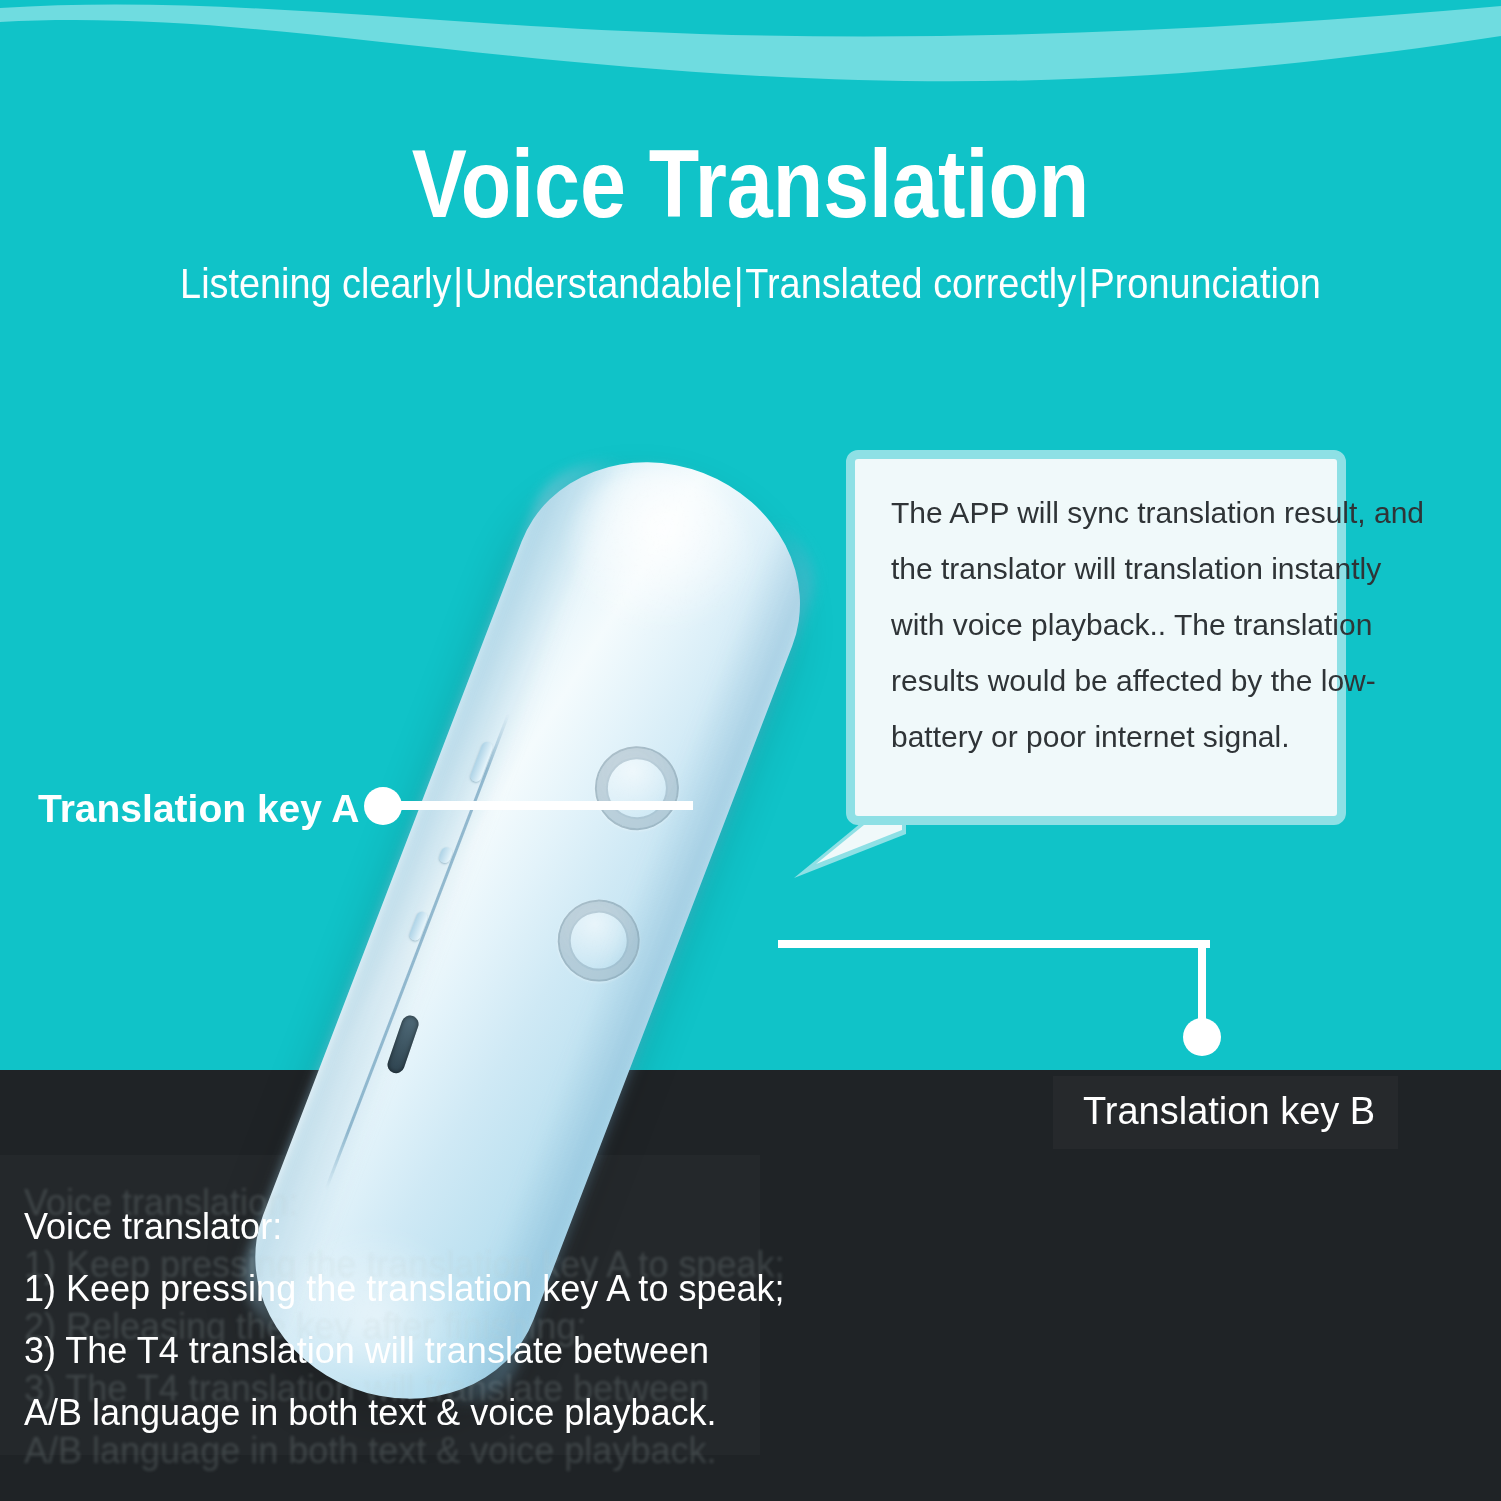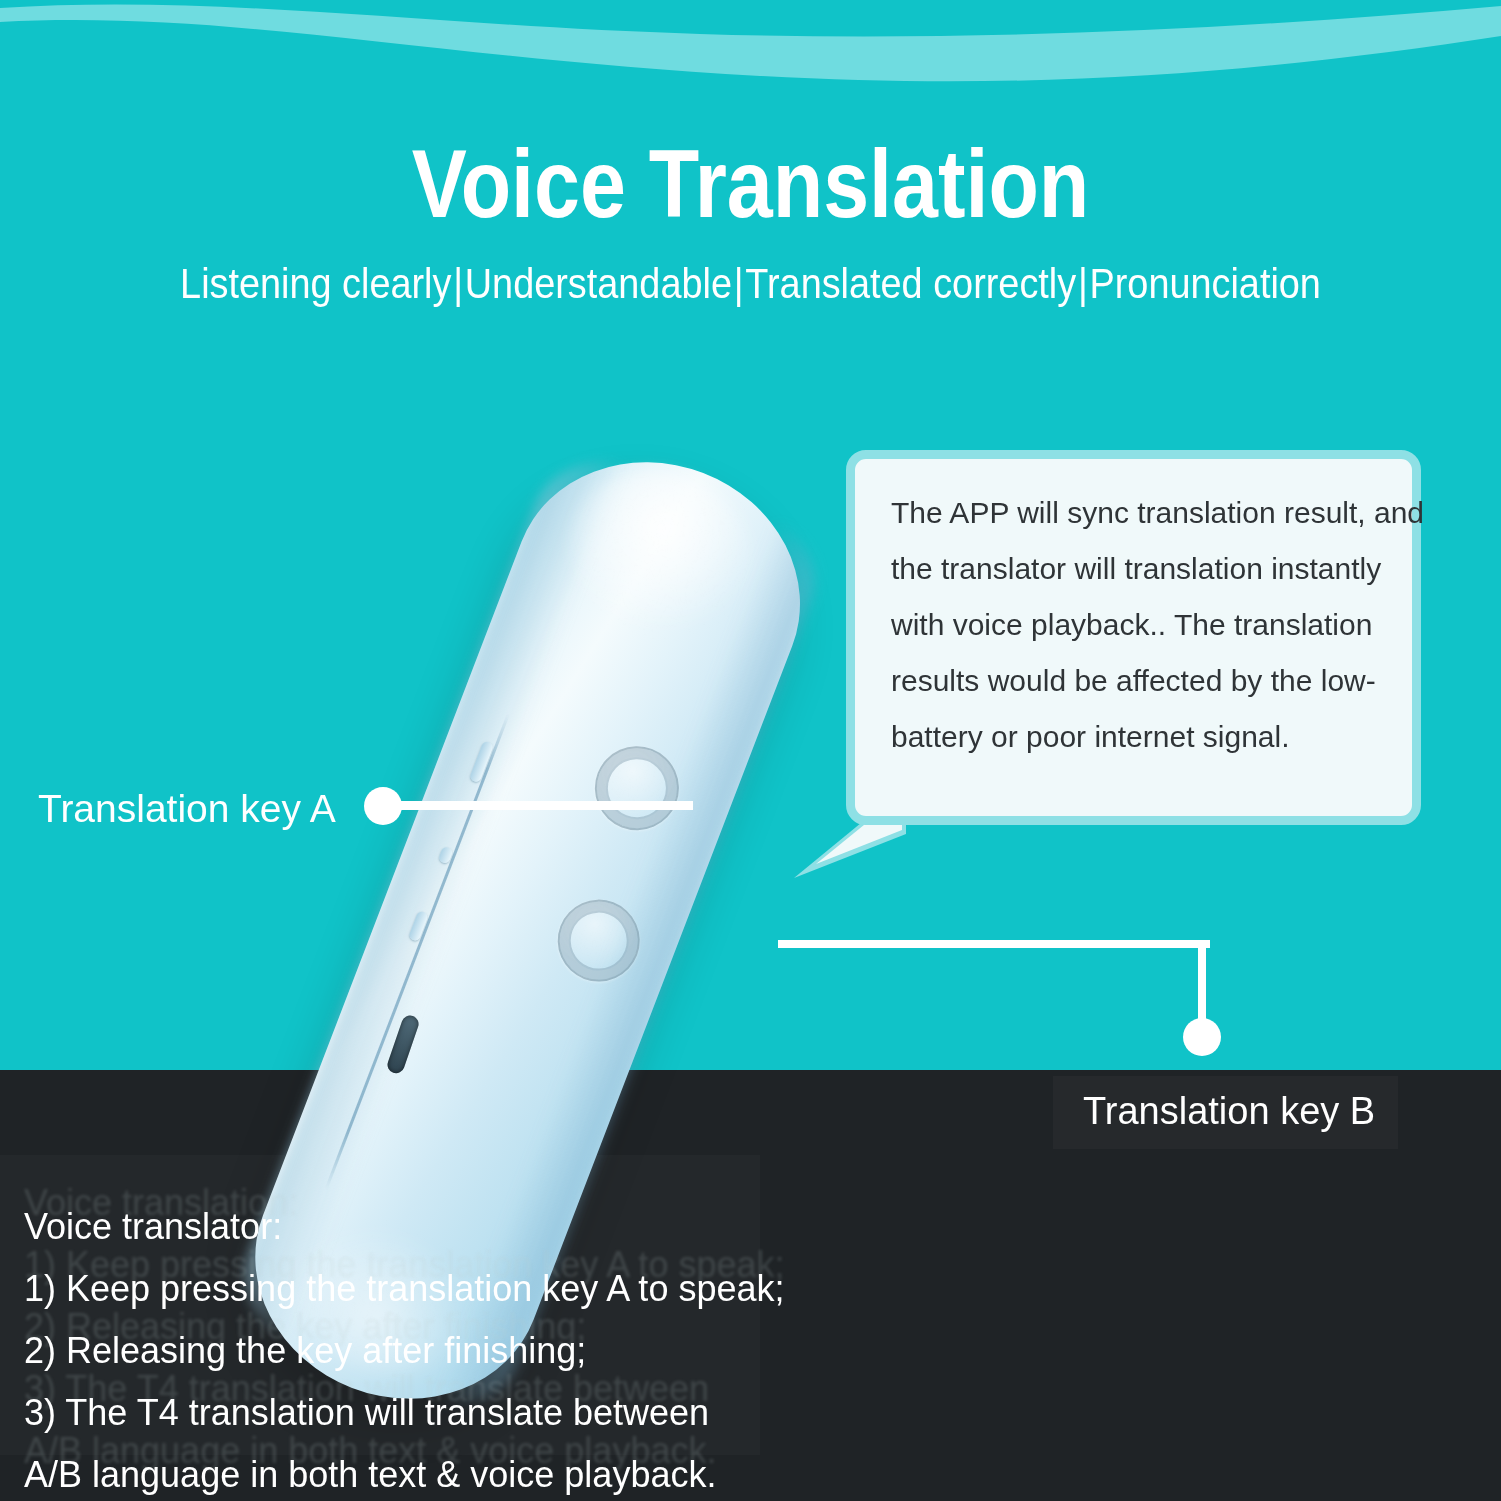--- a/index.html
+++ b/index.html
@@ -193,24 +193,24 @@
                 inset 0 0 0 11px rgba(120,148,164,0.40),
                 0 1px 3px rgba(255,255,255,0.35);
   }
   .btn-key.keyA { left: 53%; top: 28.2%; width: 80px; height: 80px; }
   .btn-key.keyB { left: 60%; top: 44.2%; width: 78px; height: 78px; }
 
   
   .bubble {
     position: absolute;
     left: 846px; top: 450px;
-    width: 575px; height: 375px;
+    width: 500px; height: 375px;
     background: #f0f9fa;
     border: 9px solid #8ee0e5;
-    border-radius: 20px;
+    border-radius: 12px;
     box-sizing: border-box;
   }
   .bubble-text {
     position: absolute;
     left: 36px; top: 26px;
     width: 545px;
     color: #2f3437;
     font-size: 30px;
     line-height: 56px;
     font-weight: normal;
@@ -222,20 +222,21 @@
   }
 
   
   .label-a {
     position: absolute;
     left: 38px; top: 786px;
     color: #ffffff;
     font-size: 39px;
     line-height: 46px;
     white-space: nowrap;
+    font-weight: bold;
   }
   .dot-a {
     position: absolute;
     left: 364px; top: 787px;
     width: 38px; height: 38px;
     border-radius: 50%;
     background: #ffffff;
   }
   .line-a {
     position: absolute;
@@ -361,17 +362,16 @@
   <div class="instructions-ghost">
     <p>Voice translation:</p>
     <p>1) Keep pressing the translation key A to speak;</p>
     <p>2) Releasing the key after finishing;</p>
     <p class="wrapline">3) The T4 translation will translate between A/B language in both text &amp; voice playback.</p>
   </div>
 
   <div class="instructions">
     <p>Voice translator:</p>
     <p>1) Keep pressing the translation key A to speak;</p>
-    <p>2) Releasing the key after finishing;</p>
     <p class="wrapline">3) The T4 translation will translate between A/B language in both text &amp; voice playback.</p>
   </div>
 
 </div>
 
 </body></html>

